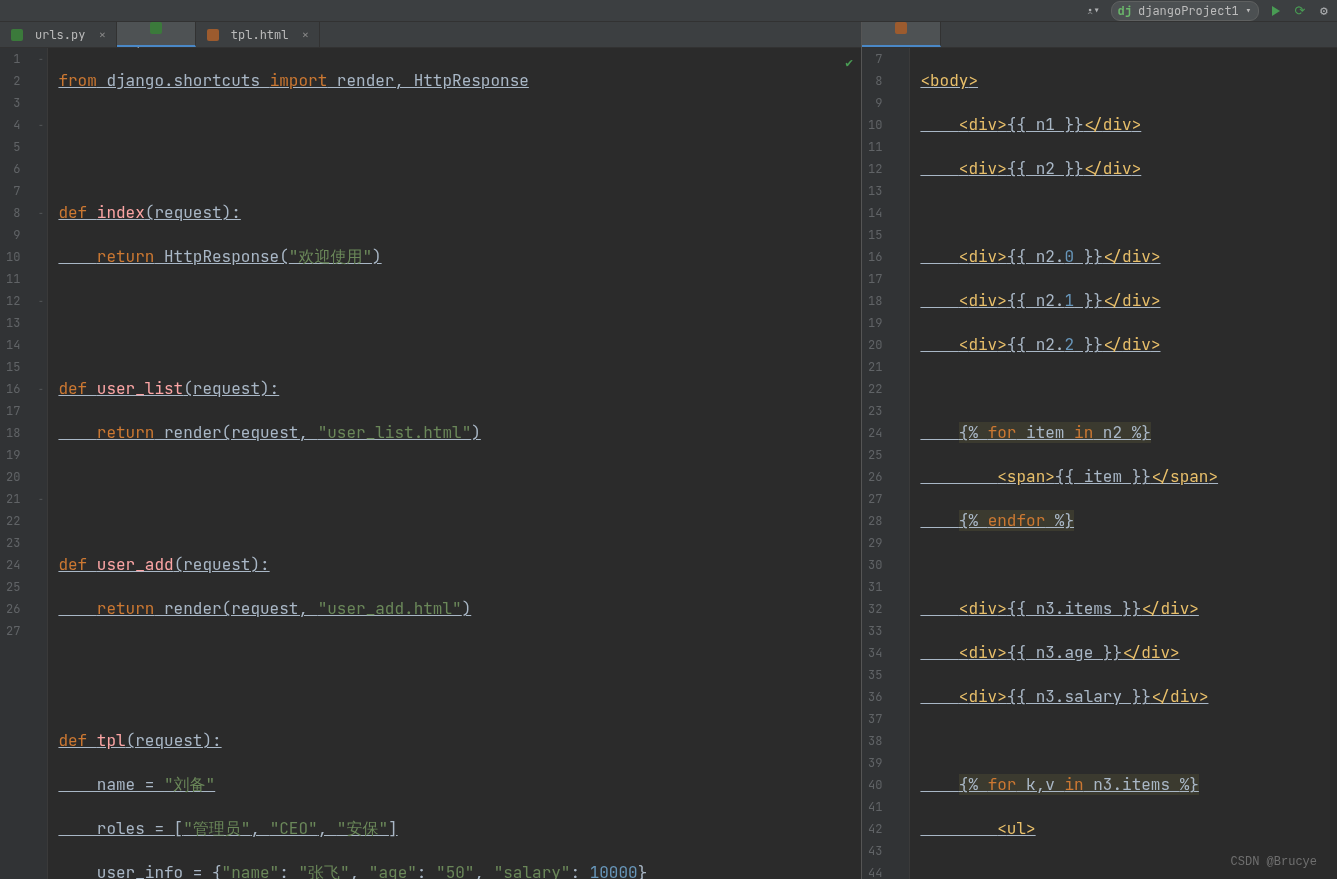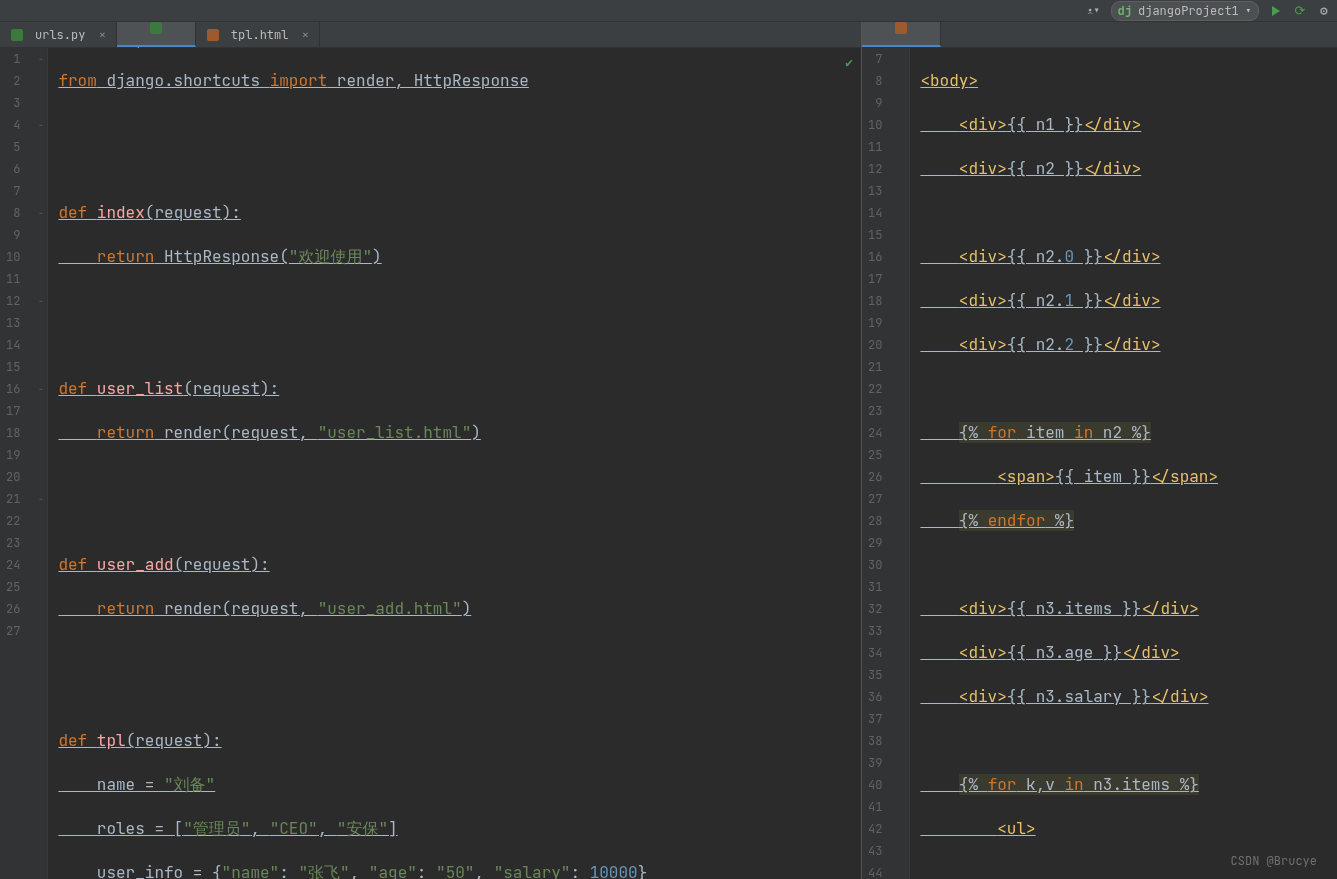--- a/index.html
+++ b/index.html
@@ -63,21 +63,21 @@
   .code .row { height:22px; }
   .kw { color:#cc7832; }
   .fn { color:#fca5a5; }
   .str { color:#6a8759; }
   .num { color:#6897bb; }
   .tag { color:#e8bf6a; }
   .tmpl { color:#cc7832; }
   .tmplbg { background:#3b3a2f; }
   .checkmark { position:absolute; top:4px; right:8px; color:#499c54;}
   .watermark {
-    position:absolute; bottom:10px; right:20px; color:#6f6f6f; font-size:12px;
+    position:absolute; bottom:10px; right:20px; color:#6f6f6f; font-size:12px;font-family:Liberation Mono, monospace;
   }
   .right-rail { position:absolute; top:28px; right:0; width:14px; height:40px; background:#5b5d5f; border-radius:2px 0 0 2px;}
   svg { display:block; }
   .tab .ficon.py svg rect{fill:#3b7a3b;}
   .tab .ficon.html svg rect{fill:#9c5b2e;}
 </style>
 </head>
 <body>
 
 <div class="topbar">

